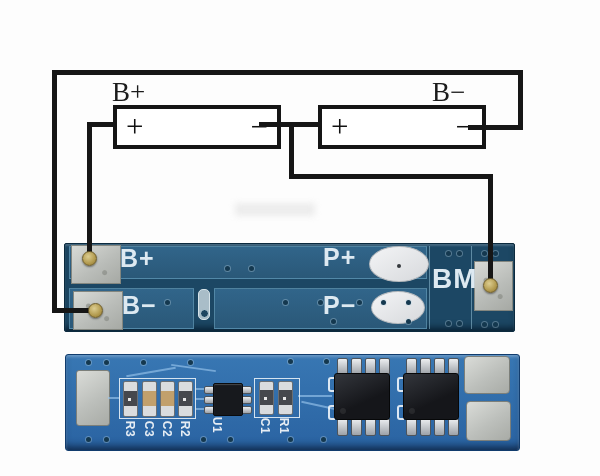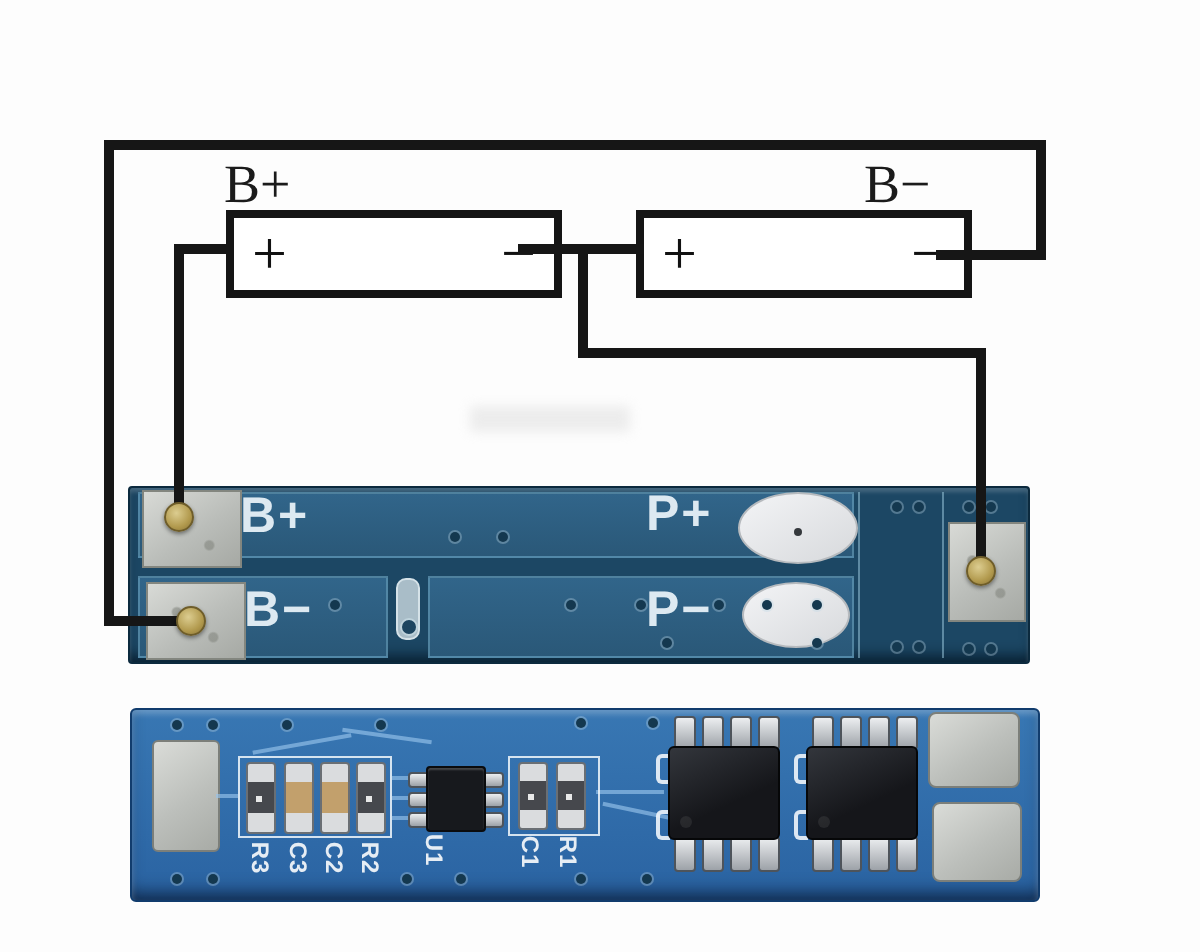--- a/index.html
+++ b/index.html
@@ -116,20 +116,21 @@
     <div class="pad" style="left:409px;top:17px;width:37px;height:48px;"></div>
 
     <div class="oval" style="left:304px;top:2px;width:58px;height:34px;"></div>
     <div class="oval" style="left:306px;top:47px;width:52px;height:31px;"></div>
     <div class="pdot"></div>
 
     <div class="btext" style="left:55px;top:2px;font-size:25px;">B+</div>
     <div class="btext" style="left:57px;top:49px;font-size:25px;">B−</div>
     <div class="btext" style="left:258px;top:1px;font-size:25px;">P+</div>
     <div class="btext" style="left:258px;top:49px;font-size:25px;">P−</div>
+    <div class="btext" style="left:367px;top:21px;font-size:28px;">BM</div>
 
     <div class="via" style="left:160px;top:22px;"></div>
     <div class="via" style="left:184px;top:22px;"></div>
     <div class="via" style="left:100px;top:56px;"></div>
     <div class="via" style="left:218px;top:56px;"></div>
     <div class="via" style="left:253px;top:56px;"></div>
     <div class="via" style="left:292px;top:56px;"></div>
     <div class="via" style="left:316px;top:56px;"></div>
     <div class="via" style="left:341px;top:56px;"></div>
     <div class="via" style="left:266px;top:75px;"></div>

